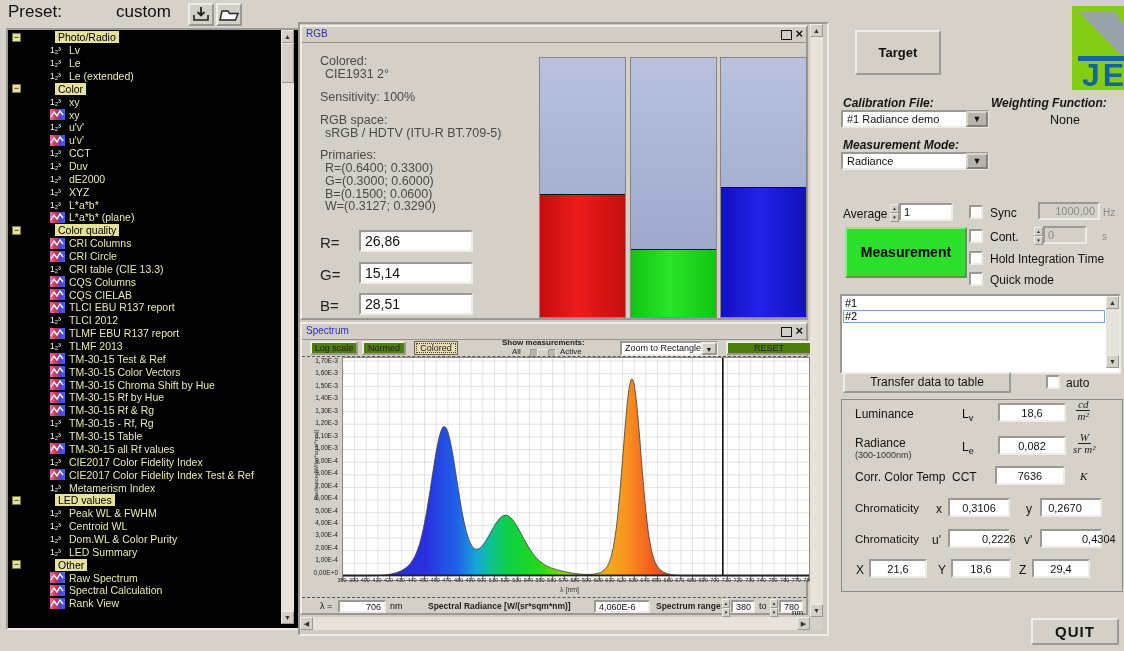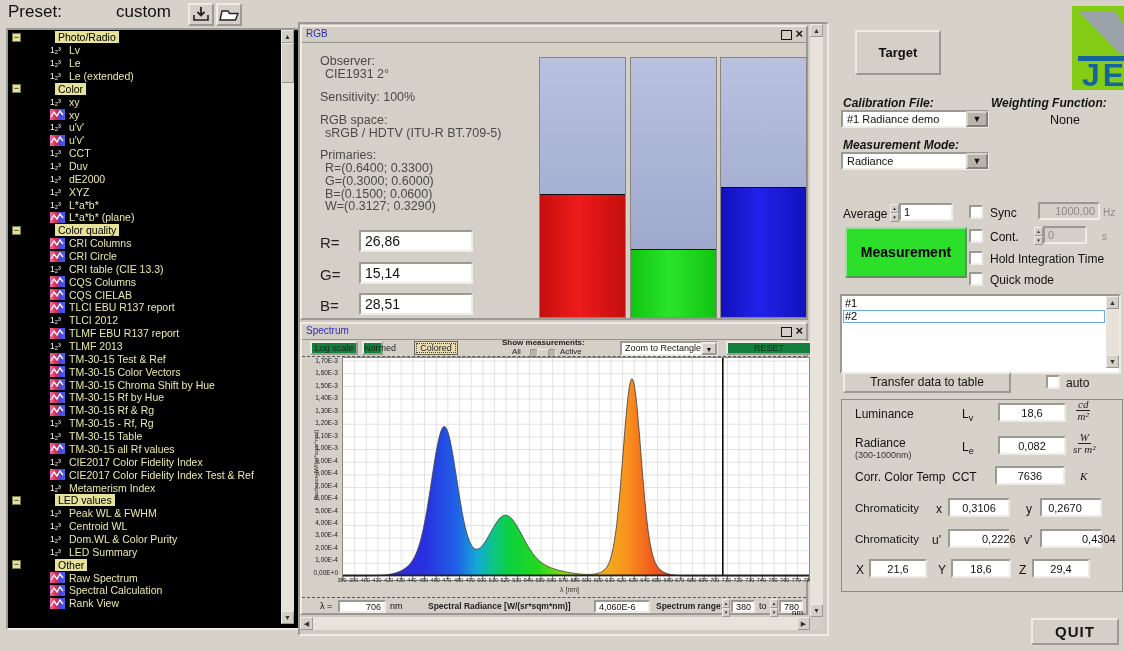--- a/index.html
+++ b/index.html
@@ -36,21 +36,21 @@
   #tree{left:6px;top:28px;width:290px;height:598px;border:2px inset #efece5;background:#000;}
   #tree-rows{position:absolute;left:0;top:1px;width:273px;height:592px;overflow:hidden;}
   .trow{height:12.87px;display:flex;align-items:center;font-size:10.5px;white-space:nowrap;overflow:hidden;}
   .t-minus{width:9px;height:9px;margin-left:4px;background:#e6e29a;border:1px solid #77774c;
            color:#000;font-size:9px;line-height:7px;text-align:center;box-sizing:border-box;cursor:default;}
   .t-cat{margin-left:34px;background:#e6e29a;color:#000;padding:0 3px;line-height:12px;}
   .t-num{margin-left:42px;width:15px;color:#fff;font-size:8.5px;letter-spacing:0;}
   .t-chart{margin-left:42px;width:15px;height:11px;}
   .t-item{margin-left:4px;color:#e9e9aa;}
   
-  .tb-btn{position:absolute;height:14px;background:#15803d;border:2px outset #efece5;font-size:9px;
+  .tb-btn{position:absolute;height:14px;background:#4d7c0f;border:2px outset #efece5;font-size:9px;
           line-height:10px;color:#222;box-sizing:border-box;text-align:center;}
   .tb-btn.active{background:#eadcae;border:1px solid #6b675f;outline:1px dotted #444;outline-offset:-3px;line-height:12px;}
   .drop{position:absolute;height:15px;background:#fff;border:2px inset #efece5;box-sizing:border-box;font-size:9px;}
   .drop .dval{position:absolute;left:3px;top:0px;white-space:nowrap;}
   .drop .darr{position:absolute;right:-1px;top:-1px;bottom:-1px;width:16px;background:#d4d0c8;
               border:2px outset #efece5;font-size:7px;text-align:center;line-height:11px;color:#111;box-sizing:border-box;}
   .bigdrop{position:absolute;height:18px;background:#fff;border:2px inset #efece5;box-sizing:border-box;font-size:11px;}
   .bigdrop .dval{position:absolute;left:4px;top:1px;white-space:nowrap;}
   .bigdrop .darr{position:absolute;right:-1px;top:-1px;bottom:-1px;width:22px;background:#b8b4ac;
               border:2px outset #d8d4cc;font-size:9px;text-align:center;line-height:13px;color:#111;box-sizing:border-box;}
@@ -341,21 +341,21 @@
 <div class="abs" id="mdi" style="left:298px;top:22px;width:527px;height:610px;border:2px inset #efece5;background:#cfcbc3;">
 
   <div class="win" id="rgb-win" style="left:0;top:1px;width:508px;height:295px;">
     <div class="titlebar">
       <span class="titletext">RGB</span>
       <span class="winbtns">
         <span class="maxglyph"></span>
         <span class="xglyph">×</span>
       </span>
     </div>
-    <span class="lbl info" style="left:18px;top:27px;">Observer:</span>
+    <span class="lbl info" style="left:18px;top:27px;">Colored:</span>
     <span class="lbl info" style="left:23px;top:40px;">CIE1931 2°</span>
     <span class="lbl info" style="left:18px;top:63px;">Sensitivity: 100%</span>
     <span class="lbl info" style="left:18px;top:86px;">RGB space:</span>
     <span class="lbl info" style="left:23px;top:99px;">sRGB / HDTV (ITU-R BT.709-5)</span>
     <span class="lbl info" style="left:18px;top:121px;">Primaries:</span>
     <span class="lbl info" style="left:23px;top:134px;">R=(0.6400; 0.3300)</span>
     <span class="lbl info" style="left:23px;top:147px;">G=(0.3000; 0.6000)</span>
     <span class="lbl info" style="left:23px;top:160px;">B=(0.1500; 0.0600)</span>
     <span class="lbl info" style="left:23px;top:172px;">W=(0.3127; 0.3290)</span>
 
@@ -387,21 +387,21 @@
 
   <div class="win" id="spec-win" style="left:0;top:298px;width:508px;height:293px;">
     <div class="titlebar">
       <span class="titletext">Spectrum</span>
       <span class="winbtns">
         <span class="maxglyph"></span>
         <span class="xglyph">×</span>
       </span>
     </div>
     <div class="tb-btn" style="left:8px;top:17px;width:48px;">Log scale</div>
-    <div class="tb-btn" style="left:60px;top:17px;width:21px;">Normed</div>
+    <div class="tb-btn" style="left:60px;top:17px;width:44px;">Normed</div>
     <div class="tb-btn active" style="left:112px;top:17px;width:44px;">Colored</div>
     <span class="lbl" style="left:200px;top:14px;font-size:8px;font-weight:bold;color:#222;">Show measurements:</span>
     <span class="lbl" style="left:210px;top:23px;font-size:8px;color:#222;">All</span>
     <div class="abs" style="left:228px;top:25px;width:24px;height:7px;background:#b8b4ac;border:1px inset #efece5;">
       <div class="abs" style="left:6px;top:-1px;width:10px;height:7px;background:#d4d0c8;border:1px outset #efece5;"></div>
     </div>
     <span class="lbl" style="left:258px;top:23px;font-size:8px;color:#222;">Active</span>
     <div class="drop" style="left:318px;top:17px;width:98px;">
       <span class="dval">Zoom to Rectangle</span>
       <span class="darr">▼</span>

